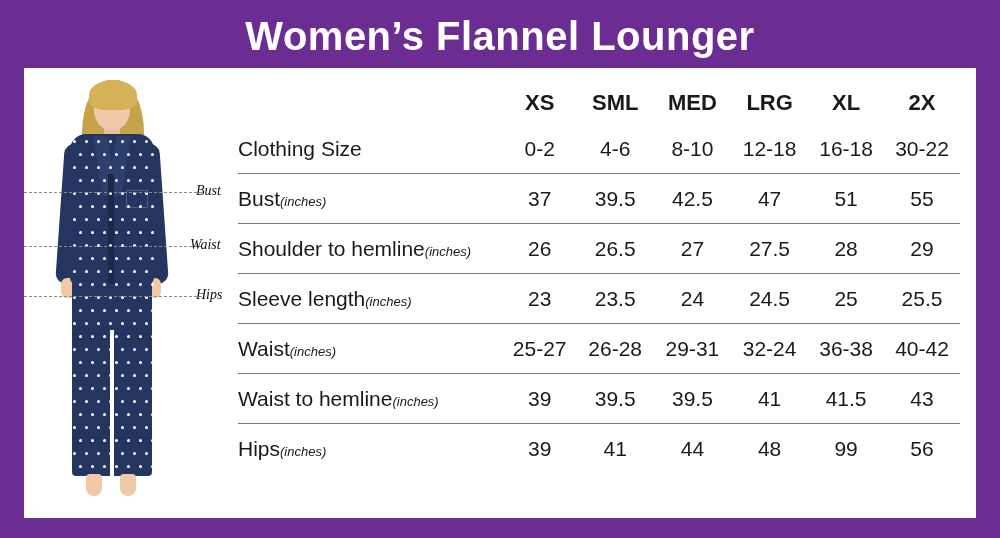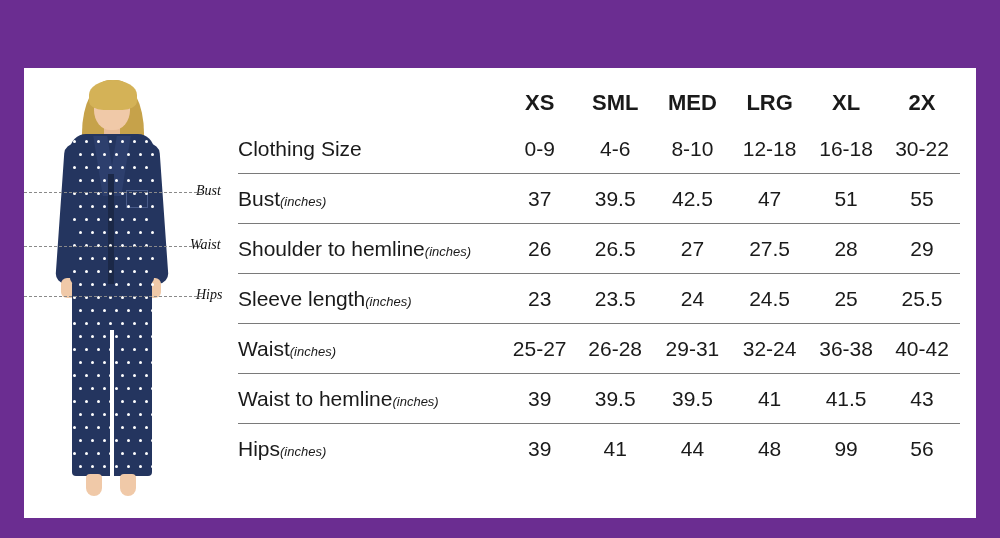--- a/index.html
+++ b/index.html
@@ -308,20 +308,21 @@
     font-style: italic;
   }
   col.label-col { width: 272px; }
   col.size-col { width: 84px; }
 </style>
 </head>
 <body>
 
 <div class="page">
 
+  <div class="title">Women’s Flannel Lounger</div>
 
   <div class="card">
 
     <div class="figure-panel">
       <div class="model">
         <div class="hair-back"></div>
         <div class="head"></div>
         <div class="hair-top"></div>
         <div class="neck"></div>
         <div class="arm-l"></div>
@@ -551,21 +552,21 @@
             <th>SML</th>
             <th>MED</th>
             <th>LRG</th>
             <th>XL</th>
             <th>2X</th>
           </tr>
         </thead>
         <tbody>
           <tr>
             <td class="rowlabel"><span>Clothing Size</span><span class="unit"></span></td>
-            <td class="val">0-9</td>
+            <td class="val">0-2</td>
             <td class="val">4-6</td>
             <td class="val">8-10</td>
             <td class="val">12-18</td>
             <td class="val">16-18</td>
             <td class="val">30-22</td>
           </tr>
           <tr>
             <td class="rowlabel"><span>Bust</span><span class="unit">(inches)</span></td>
             <td class="val">37</td>
             <td class="val">39.5</td>

